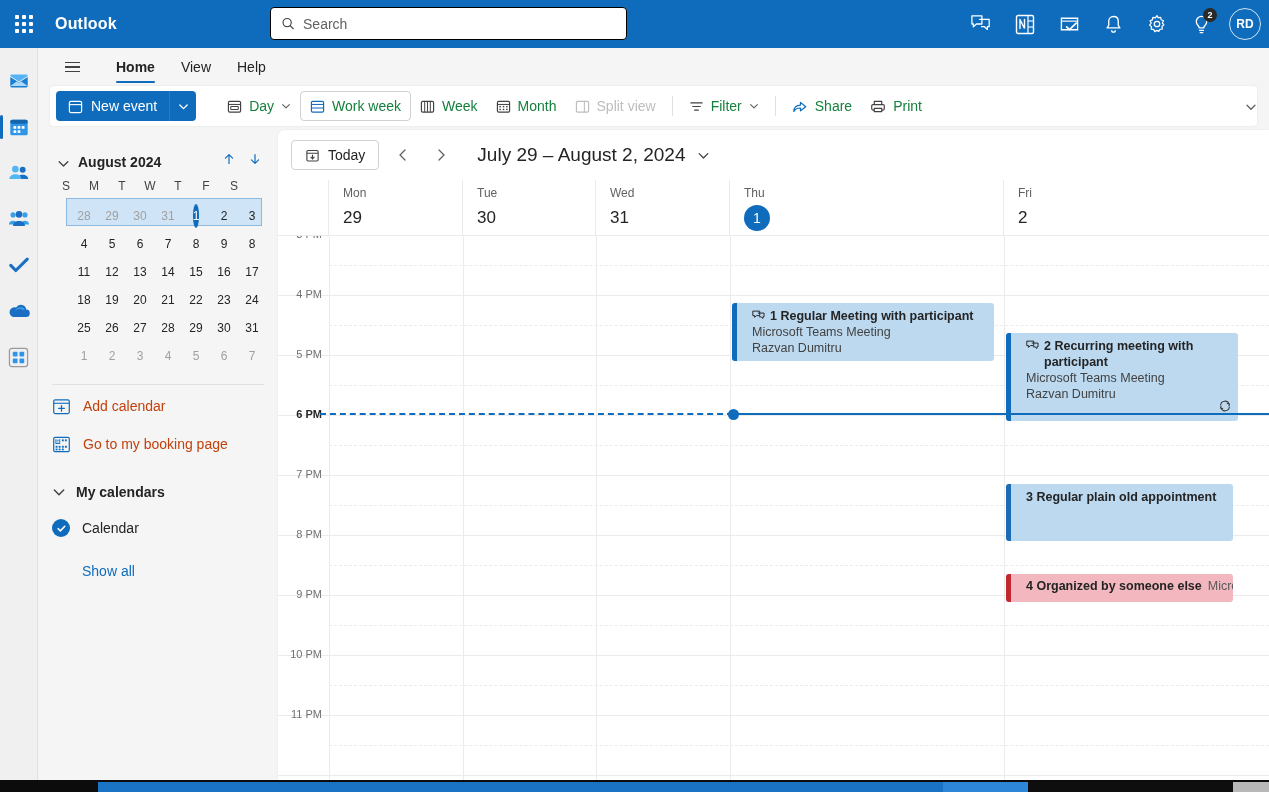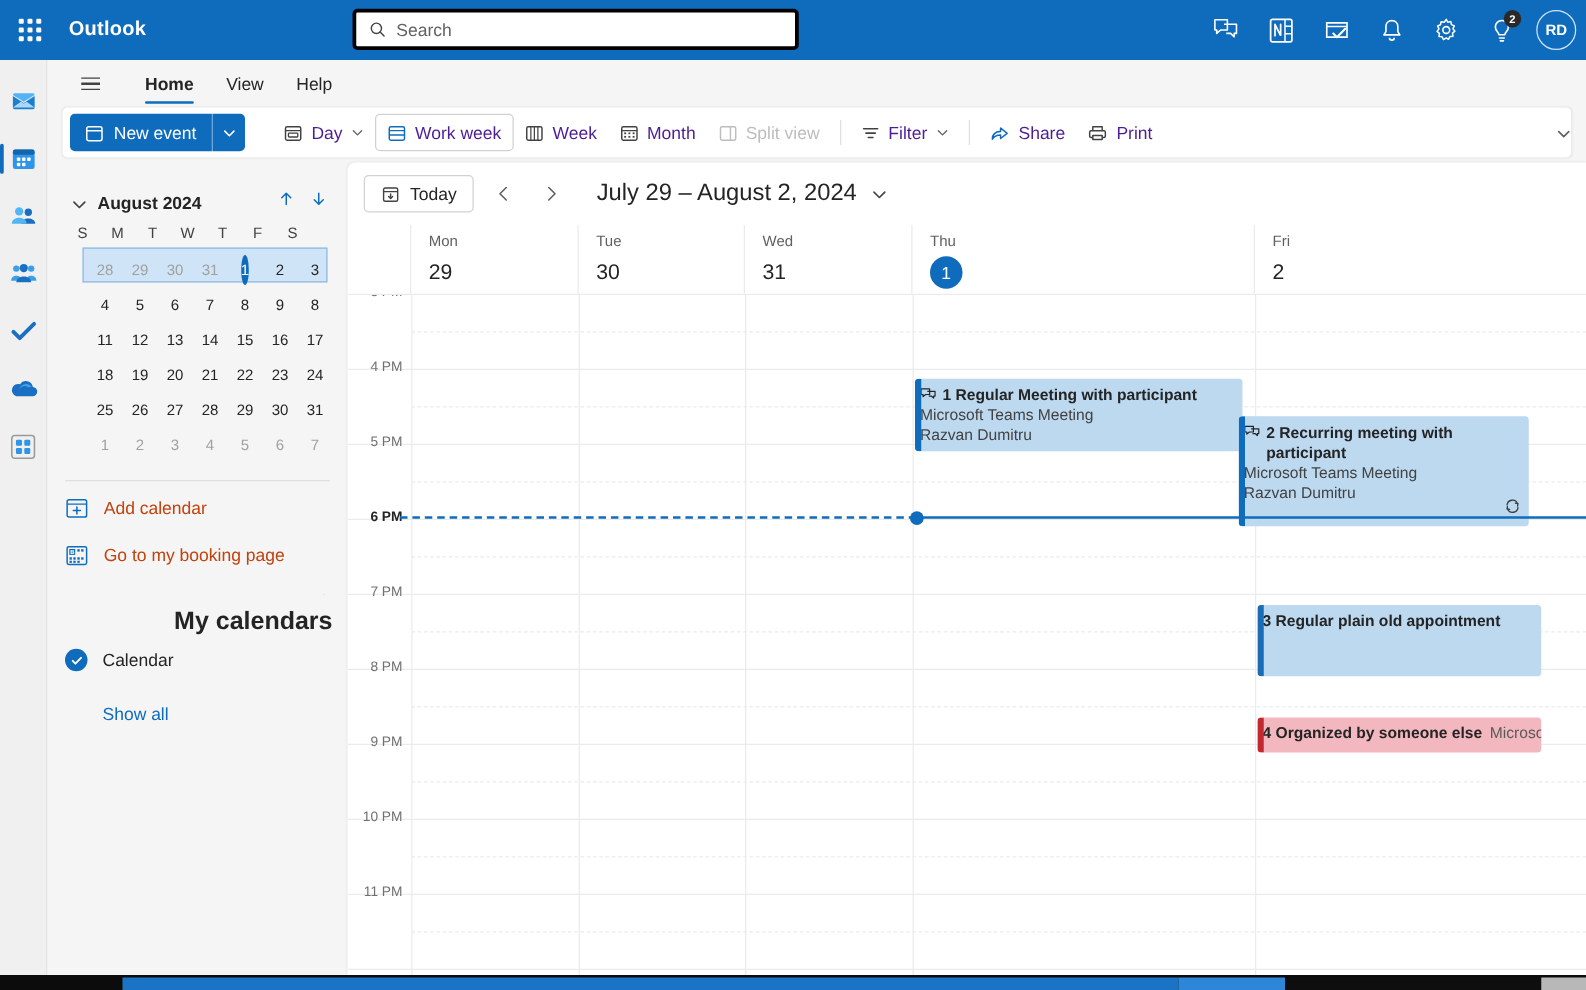--- a/index.html
+++ b/index.html
@@ -22,21 +22,21 @@
   }
   .waffle-grid { display: grid; grid-template-columns: repeat(3, 4px); grid-gap: 3px; }
   .waffle-grid i { width: 4px; height: 4px; background: #fff; border-radius: 1px; display: block; }
   .brand {
     color: #fff; font-size: 16px; font-weight: bold; margin-left: 7px; letter-spacing: .2px;
     cursor: pointer;
   }
   .searchbox {
     position: absolute; left: 270px; top: 7px; width: 357px; height: 33px;
     background: #fff; border-radius: 4px; display: flex; align-items: center;
-    padding: 0 10px; border: 3px solid #000000; margin-left: 12px;
+    padding: 0 10px; border: 1px solid #000000;
   }
   .searchbox input {
     border: none; outline: none; font-size: 14px; font-family: "Liberation Sans", sans-serif;
     color: #333; width: 100%; margin-left: 8px; background: transparent;
   }
   .searchbox input::placeholder { color: #616161; }
   .suite-icons {
     position: absolute; right: 8px; top: 0; height: 48px; display: flex; align-items: center;
   }
   .suite-icon {
@@ -97,21 +97,21 @@
     height: 30px; background: #0f6cbd; color: #fff; border-radius: 4px 0 0 4px;
     display: flex; align-items: center; padding: 0 12px; font-size: 14px;
     cursor: pointer; gap: 8px; border-right: 1px solid #2b7cc4;
   }
   .newevent-caret {
     height: 30px; width: 26px; background: #0f6cbd; color: #fff; border-radius: 0 4px 4px 0;
     display: flex; align-items: center; justify-content: center; cursor: pointer;
   }
   .cmd {
     height: 30px; display: flex; align-items: center; gap: 7px; padding: 0 9px;
-    font-size: 14px; color: #4c1d95; cursor: pointer; border-radius: 4px;
+    font-size: 14px; color: #15803d; cursor: pointer; border-radius: 4px;
     white-space: nowrap;
   }
   .cmd.pill { border: 1px solid #d1d1d1; background: #fff; }
   .cmd.disabled { color: #bdbdbd; cursor: default; }
   .cmd-sep { width: 1px; height: 20px; background: #e0e0e0; margin: 0 7px; }
   .ribbon-chevron {
     position: absolute; right: 6px; top: 48px; width: 24px; height: 22px;
     display: flex; align-items: center; justify-content: center; cursor: pointer;
   }
 
@@ -145,22 +145,22 @@
   .mc-row-sel {
     position: absolute; left: 14px; width: 196px; height: 28px;
     background: #cfe4f7; border: 1px solid #8fb9de; box-sizing: border-box;
   }
   .side-divider { height: 1px; background: #e0e0e0; margin: 14px 2px 0 0; }
   .side-link {
     display: flex; align-items: center; height: 34px; gap: 12px; font-size: 14px;
     color: #c2410c; cursor: pointer; margin-top: 4px;
   }
   .side-section {
-    display: flex; align-items: flex-end; height: 34px; gap: 10px; font-size: 20px;
-    font-weight: bold; color: #242424; cursor: pointer; margin-top: 14px; flex-direction: column;
+    display: flex; align-items: center; height: 34px; gap: 10px; font-size: 14px;
+    font-weight: bold; color: #242424; cursor: pointer; margin-top: 14px;
   }
   .cal-item {
     display: flex; align-items: center; height: 34px; gap: 12px; font-size: 14px;
     color: #242424; cursor: pointer; margin-top: 2px;
   }
   .cal-check {
     width: 18px; height: 18px; border-radius: 50%; background: #0f6cbd;
     display: flex; align-items: center; justify-content: center; flex: none;
   }
   .showall { font-size: 14px; color: #0f6cbd; cursor: pointer; margin: 18px 0 0 30px; }
@@ -220,21 +220,21 @@
     position: absolute; left: 0; height: 0; border-top: 2px dashed #0f6cbd;
   }
   .nowline .solid { position: absolute; height: 2px; background: #0f6cbd; }
   .nowline .dot {
     position: absolute; width: 11px; height: 11px; border-radius: 50%;
     background: #0f6cbd; top: -4.5px;
   }
 
   .event {
     position: absolute; border-radius: 3px; overflow: hidden; cursor: pointer;
-    padding: 5px 8px 4px 4px; z-index: 5;
+    padding: 5px 8px 4px 20px; z-index: 5;
   }
   .event .bar {
     position: absolute; left: 0; top: 0; bottom: 0; width: 5px;
   }
   .ev-title {
     font-size: 12.5px; font-weight: bold; color: #242424; line-height: 16px;
     display: flex; align-items: flex-start; gap: 5px;
   }
   .ev-title .t { flex: 1; }
   .ev-sub { font-size: 12.5px; color: #424242; line-height: 16px; }
@@ -757,21 +757,21 @@
             <svg width="13" height="12" viewBox="0 0 16 14" style="margin-top:2px;flex:none">
               <path d="M1 1h8.5v5.5H5.6L3 8.6V6.5H1z" fill="none" stroke="#242424" stroke-width="1.2" stroke-linejoin="round"></path>
               <path d="M7.2 3.4h7.6V8h-1.4v2l-2.3-2H8.6" fill="none" stroke="#242424" stroke-width="1.2" stroke-linejoin="round"></path>
             </svg>
             <span class="t">1 Regular Meeting with participant</span>
           </div>
           <div class="ev-sub">Microsoft Teams Meeting</div>
           <div class="ev-sub">Razvan Dumitru</div>
         </div>
 
-        <div class="event" style="left:713px; top:97px; width:232px; height:88px; background:#bcd9f0;">
+        <div class="event" style="left:728px; top:97px; width:232px; height:88px; background:#bcd9f0;">
           <div class="bar" style="background:#0f6cbd;"></div>
           <div class="ev-title">
             <svg width="13" height="12" viewBox="0 0 16 14" style="margin-top:2px;flex:none">
               <path d="M1 1h8.5v5.5H5.6L3 8.6V6.5H1z" fill="none" stroke="#242424" stroke-width="1.2" stroke-linejoin="round"></path>
               <path d="M7.2 3.4h7.6V8h-1.4v2l-2.3-2H8.6" fill="none" stroke="#242424" stroke-width="1.2" stroke-linejoin="round"></path>
             </svg>
             <span class="t">2 Recurring meeting with participant</span>
           </div>
           <div class="ev-sub">Microsoft Teams Meeting</div>
           <div class="ev-sub">Razvan Dumitru</div>

